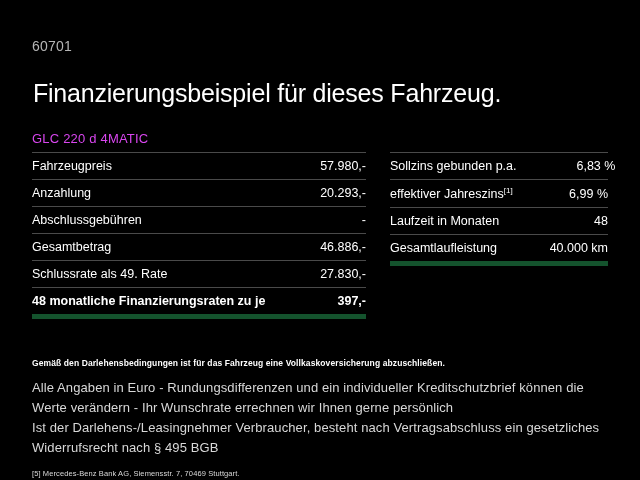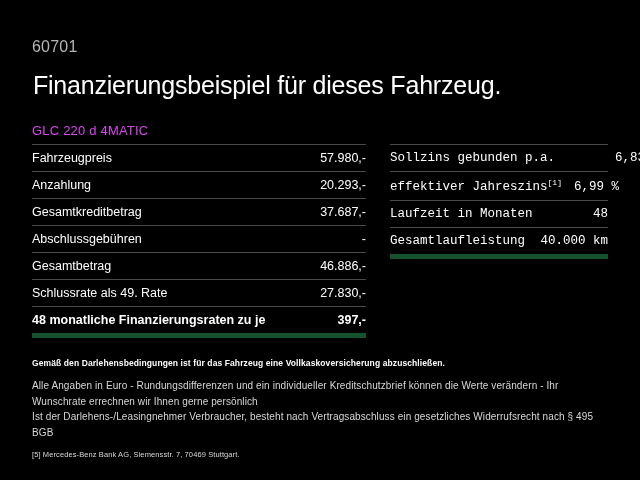--- a/index.html
+++ b/index.html
@@ -16,24 +16,24 @@
   }
   .page {
     position: relative;
     width: 640px;
     height: 480px;
     background: #000000;
     box-sizing: border-box;
     padding: 38px 32px 20px 32px;
   }
   .doc-id {
-    font-size: 16px;
+    font-size: 14px;
     color: #b5b5b5;
     letter-spacing: 0.2px;
-    margin-bottom: 14px;
+    margin-bottom: 24px;
   }
   .headline {
     font-size: 25px;
     line-height: 1.22;
     font-weight: 400;
     letter-spacing: -0.2px;
     color: #ffffff;
     margin: 0 0 22px 0;
     max-width: 470px;
     text-align: center;
@@ -43,21 +43,21 @@
     color: #d946ef;
     letter-spacing: 0.2px;
     margin-bottom: 6px;
   }
   .tables {
     display: flex;
     gap: 24px;
     align-items: flex-start;
   }
   .col-left { width: 360px; }
-  .col-right { width: 218px; font-family: Liberation Mono, monospace; }
+  .col-right { width: 218px; }
 
   .row {
     display: flex;
     justify-content: space-between;
     align-items: baseline;
     font-size: 12.5px;
     color: #ffffff;
     padding: 6px 0 6px 0;
     border-top: 1px solid #4a4a4a;
     white-space: nowrap;
@@ -87,21 +87,21 @@
     top: 358px;
   }
   .legal-bold {
     font-size: 8.5px;
     font-weight: bold;
     color: #ffffff;
     margin-bottom: 10px;
     letter-spacing: 0.1px;
   }
   .legal-line {
-    font-size: 10px;
+    font-size: 13px;
     color: #d8d8d8;
     line-height: 1.55;
     letter-spacing: 0.1px;
   }
   .legal-foot {
     font-size: 7.5px;
     color: #d8d8d8;
     margin-top: 10px;
     letter-spacing: 0.1px;
   }
@@ -120,24 +120,20 @@
   <div class="tables">
 
     <div class="col-left">
       <div class="row">
         <span class="label">Fahrzeugpreis</span>
         <span class="val">57.980,-</span>
       </div>
       <div class="row">
         <span class="label">Anzahlung</span>
         <span class="val">20.293,-</span>
-      </div>
-      <div class="row">
-        <span class="label">Gesamtkreditbetrag</span>
-        <span class="val">37.687,-</span>
       </div>
       <div class="row">
         <span class="label">Abschlussgebühren</span>
         <span class="val">-</span>
       </div>
       <div class="row">
         <span class="label">Gesamtbetrag</span>
         <span class="val">46.886,-</span>
       </div>
       <div class="row">

